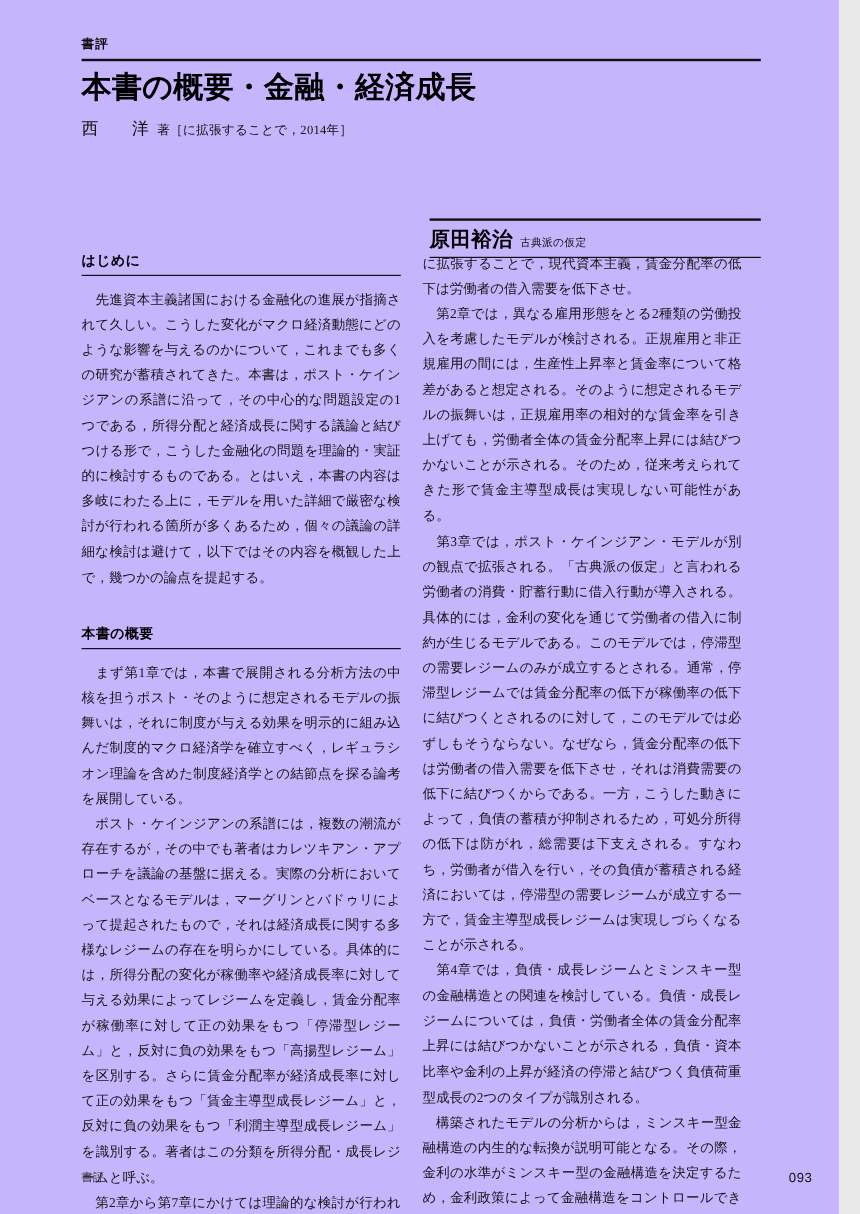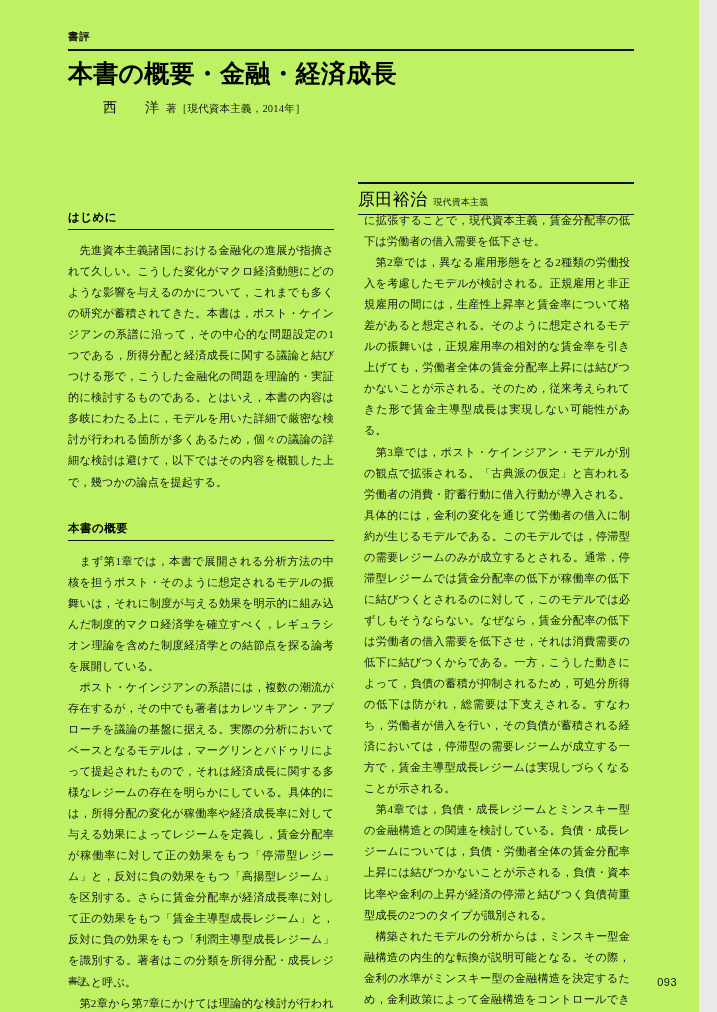--- a/index.html
+++ b/index.html
@@ -13,21 +13,21 @@
     font-family: "Liberation Serif", "DejaVu Serif", serif;
     color: #1a1a1a;
     position: relative;
     overflow: hidden;
   }
   .page {
     position: absolute;
     left: 0; top: 0;
     width: 717px;
     height: 1012px;
-    background: #bef264;
+    background: #c4b5fd;
   }
   
   .edge-bar {
     position: absolute;
     right: 0;
     top: 0;
     width: 18px;
     height: 1012px;
     background: #e9e9e9;
   }
@@ -62,21 +62,20 @@
   }
   .book-author-line {
     font-size: 12px;
     color: #111;
     margin: 0 0 14px 0;
     letter-spacing: 0.02em;
   }
   .book-author-line .name {
     font-size: 14px;
     letter-spacing: 0.5em;
-    margin-left: 35px;
   }
   .book-author-line .pub {
     font-size: 10.5px;
     letter-spacing: 0.02em;
   }
   .header-block {
     min-height: 120px;
     position: relative;
   }
   
@@ -87,38 +86,38 @@
     width: 276px;
     border-top: 2px solid #111;
     border-bottom: 1px solid #111;
     padding: 4px 0 3px 0;
     display: flex;
     align-items: baseline;
     gap: 6px;
   }
   .reviewer .rname {
     font-size: 17px;
-    font-weight: normal;
+    font-weight: bold;
     letter-spacing: 0.02em;
     color: #000;
   }
   .reviewer .raffil {
     font-size: 9px;
     color: #111;
     letter-spacing: 0.02em;
   }
   
   .columns {
     position: absolute;
     left: 0;
     top: 180px;
     width: 566px;
     height: 760px;
     display: flex;
-    gap: 30px;
+    gap: 18px;
   }
   .col {
     width: 266px;
     position: relative;
   }
   .sec-head {
     font-size: 11.5px;
     font-weight: bold;
     letter-spacing: 0.04em;
     margin: 0 0 4px 0;
@@ -171,27 +170,27 @@
 <div class="page">
   <div class="edge-bar"></div>
 
   <div class="content">
 
     <div class="header-block">
       <div class="kind-label">書評</div>
       <hr class="rule-thick">
       <h1 class="book-title">本書の概要・金融・経済成長</h1>
       <div class="book-author-line">
-        <span class="name">西　洋</span><span class="pub">著［現代資本主義，2014年］</span>
+        <span class="name">西　洋</span><span class="pub">著［に拡張することで，2014年］</span>
       </div>
     </div>
 
     <div class="reviewer">
       <span class="rname">原田裕治</span>
-      <span class="raffil">現代資本主義</span>
+      <span class="raffil">古典派の仮定</span>
     </div>
 
     <div class="columns">
 
       <div class="col">
         <div class="sec-head">はじめに</div>
         <hr class="sec-rule">
         <p class="body">　先進資本主義諸国における金融化の進展が指摘されて久しい。こうした変化がマクロ経済動態にどのような影響を与えるのかについて，これまでも多くの研究が蓄積されてきた。本書は，ポスト・ケインジアンの系譜に沿って，その中心的な問題設定の1つである，所得分配と経済成長に関する議論と結びつける形で，こうした金融化の問題を理論的・実証的に検討するものである。とはいえ，本書の内容は多岐にわたる上に，モデルを用いた詳細で厳密な検討が行われる箇所が多くあるため，個々の議論の詳細な検討は避けて，以下ではその内容を概観した上で，幾つかの論点を提起する。</p>
 
         <div class="sec-head gap-before">本書の概要</div>

